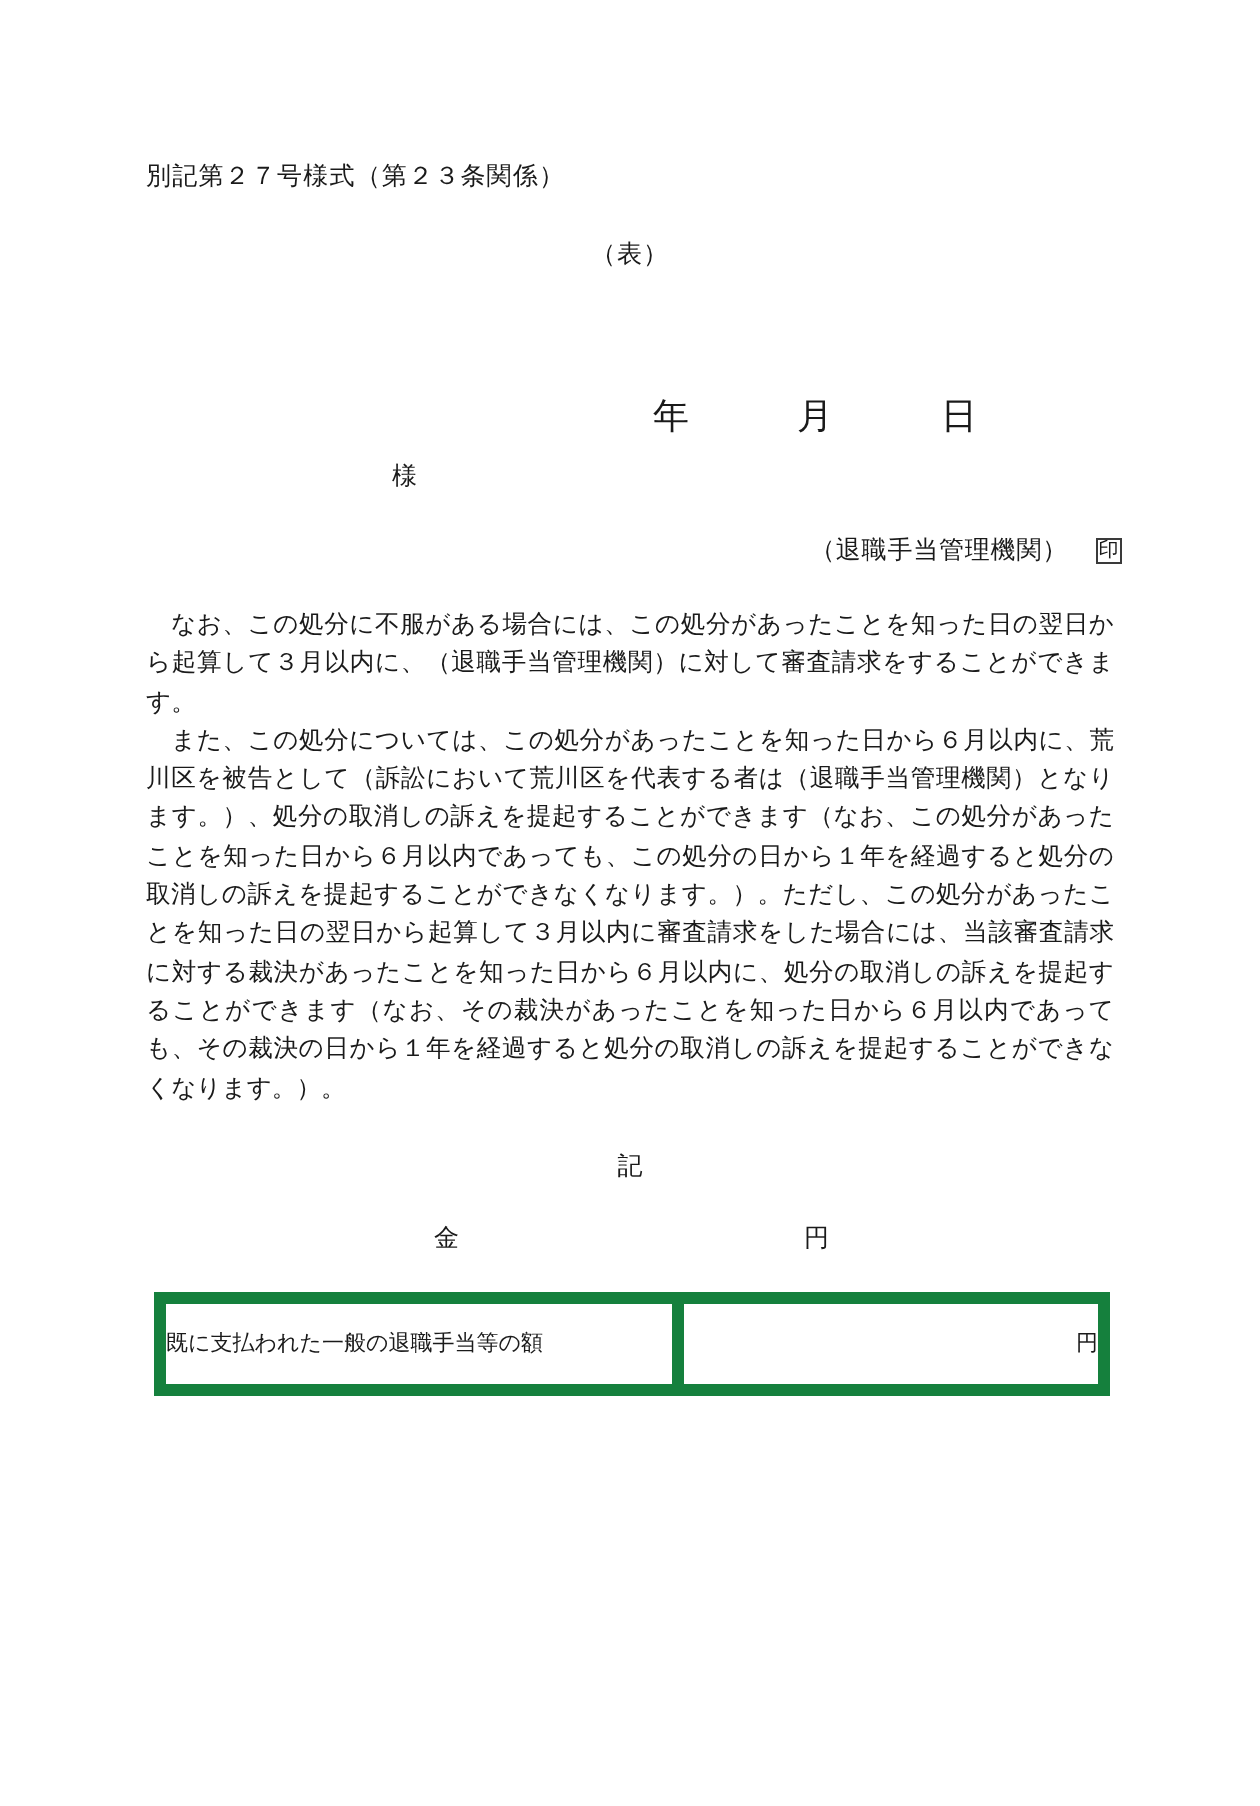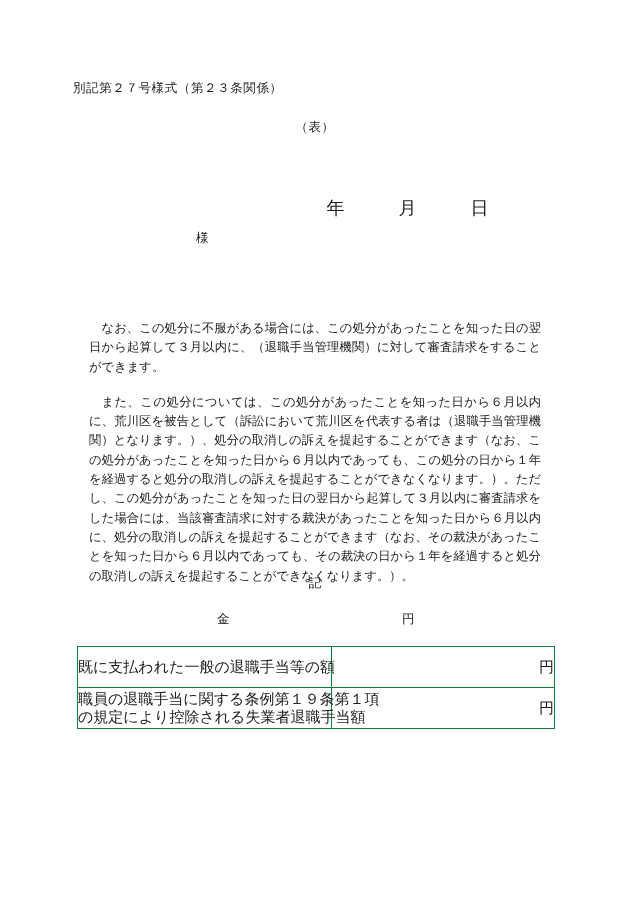--- a/index.html
+++ b/index.html
@@ -94,21 +94,21 @@
   .body-block {
     position: absolute;
     left: 73px;
     top: 303px;
     width: 484px;
     font-size: 12.3px;
     line-height: 19.3px;
     text-align: justify;
     text-justify: inter-ideograph;
   }
-  .para { margin: 16px; text-indent: 12.5px; }
+  .para { margin: 0; text-indent: 12.5px; }
 
   .lead-para {
     display: block;
     margin: 0;
   }
   .lead-row {
     display: flex;
     align-items: center;
     white-space: nowrap;
   }
@@ -143,22 +143,22 @@
   
   .amount-table {
     position: absolute;
     left: 77px;
     top: 646px;
     width: 478px;
     border-collapse: collapse;
     table-layout: fixed;
   }
   .amount-table td {
-    border: 1px solid #15803d;
-    font-size: 15px;
+    border: 6px solid #15803d;
+    font-size: 11px;
     line-height: 18px;
     padding: 0;
     vertical-align: middle;
   }
   .cell-label {
     width: 253px;
     padding: 10px 0 10px 11px;
   }
   .cell-label span { display: block; white-space: nowrap; }
   .cell-value {
@@ -175,20 +175,24 @@
 
   <div class="abs jp form-no">別記第２７号様式（第２３条関係）</div>
 
   <div class="abs jp table-mark">（表）</div>
 
 
   <div class="abs jp date-line">年　　　月　　　日</div>
 
   <div class="abs jp recipient-line">様</div>
 
+  <div class="abs jp issuer-line">
+    <span>（退職手当管理機関）</span>
+    <span class="seal-box">印</span>
+  </div>
 
   <div class="body-block jp">
 
 
     <p class="para">なお、この処分に不服がある場合には、この処分があったことを知った日の翌日から起算して３月以内に、（退職手当管理機関）に対して審査請求をすることができます。</p>
 
     <p class="para">また、この処分については、この処分があったことを知った日から６月以内に、荒川区を被告として（訴訟において荒川区を代表する者は（退職手当管理機関）となります。）、処分の取消しの訴えを提起することができます（なお、この処分があったことを知った日から６月以内であっても、この処分の日から１年を経過すると処分の取消しの訴えを提起することができなくなります。）。ただし、この処分があったことを知った日の翌日から起算して３月以内に審査請求をした場合には、当該審査請求に対する裁決があったことを知った日から６月以内に、処分の取消しの訴えを提起することができます（なお、その裁決があったことを知った日から６月以内であっても、その裁決の日から１年を経過すると処分の取消しの訴えを提起することができなくなります。）。</p>
   </div>
 
   <div class="abs jp ki-mark">記</div>
@@ -201,25 +205,16 @@
   <table class="amount-table jp">
     <tbody>
       <tr class="row-1">
         <td class="cell-label">
           <span>既に支払われた一般の退職手当等の額</span>
         </td>
         <td class="cell-value">
           <span>円</span>
         </td>
       </tr>
-      <tr class="row-2">
-        <td class="cell-label">
-          <span>職員の退職手当に関する条例第１９条第１項</span>
-          <span>の規定により控除される失業者退職手当額</span>
-        </td>
-        <td class="cell-value">
-          <span>円</span>
-        </td>
-      </tr>
     </tbody>
   </table>
 
 </div>
 
 </body></html>

